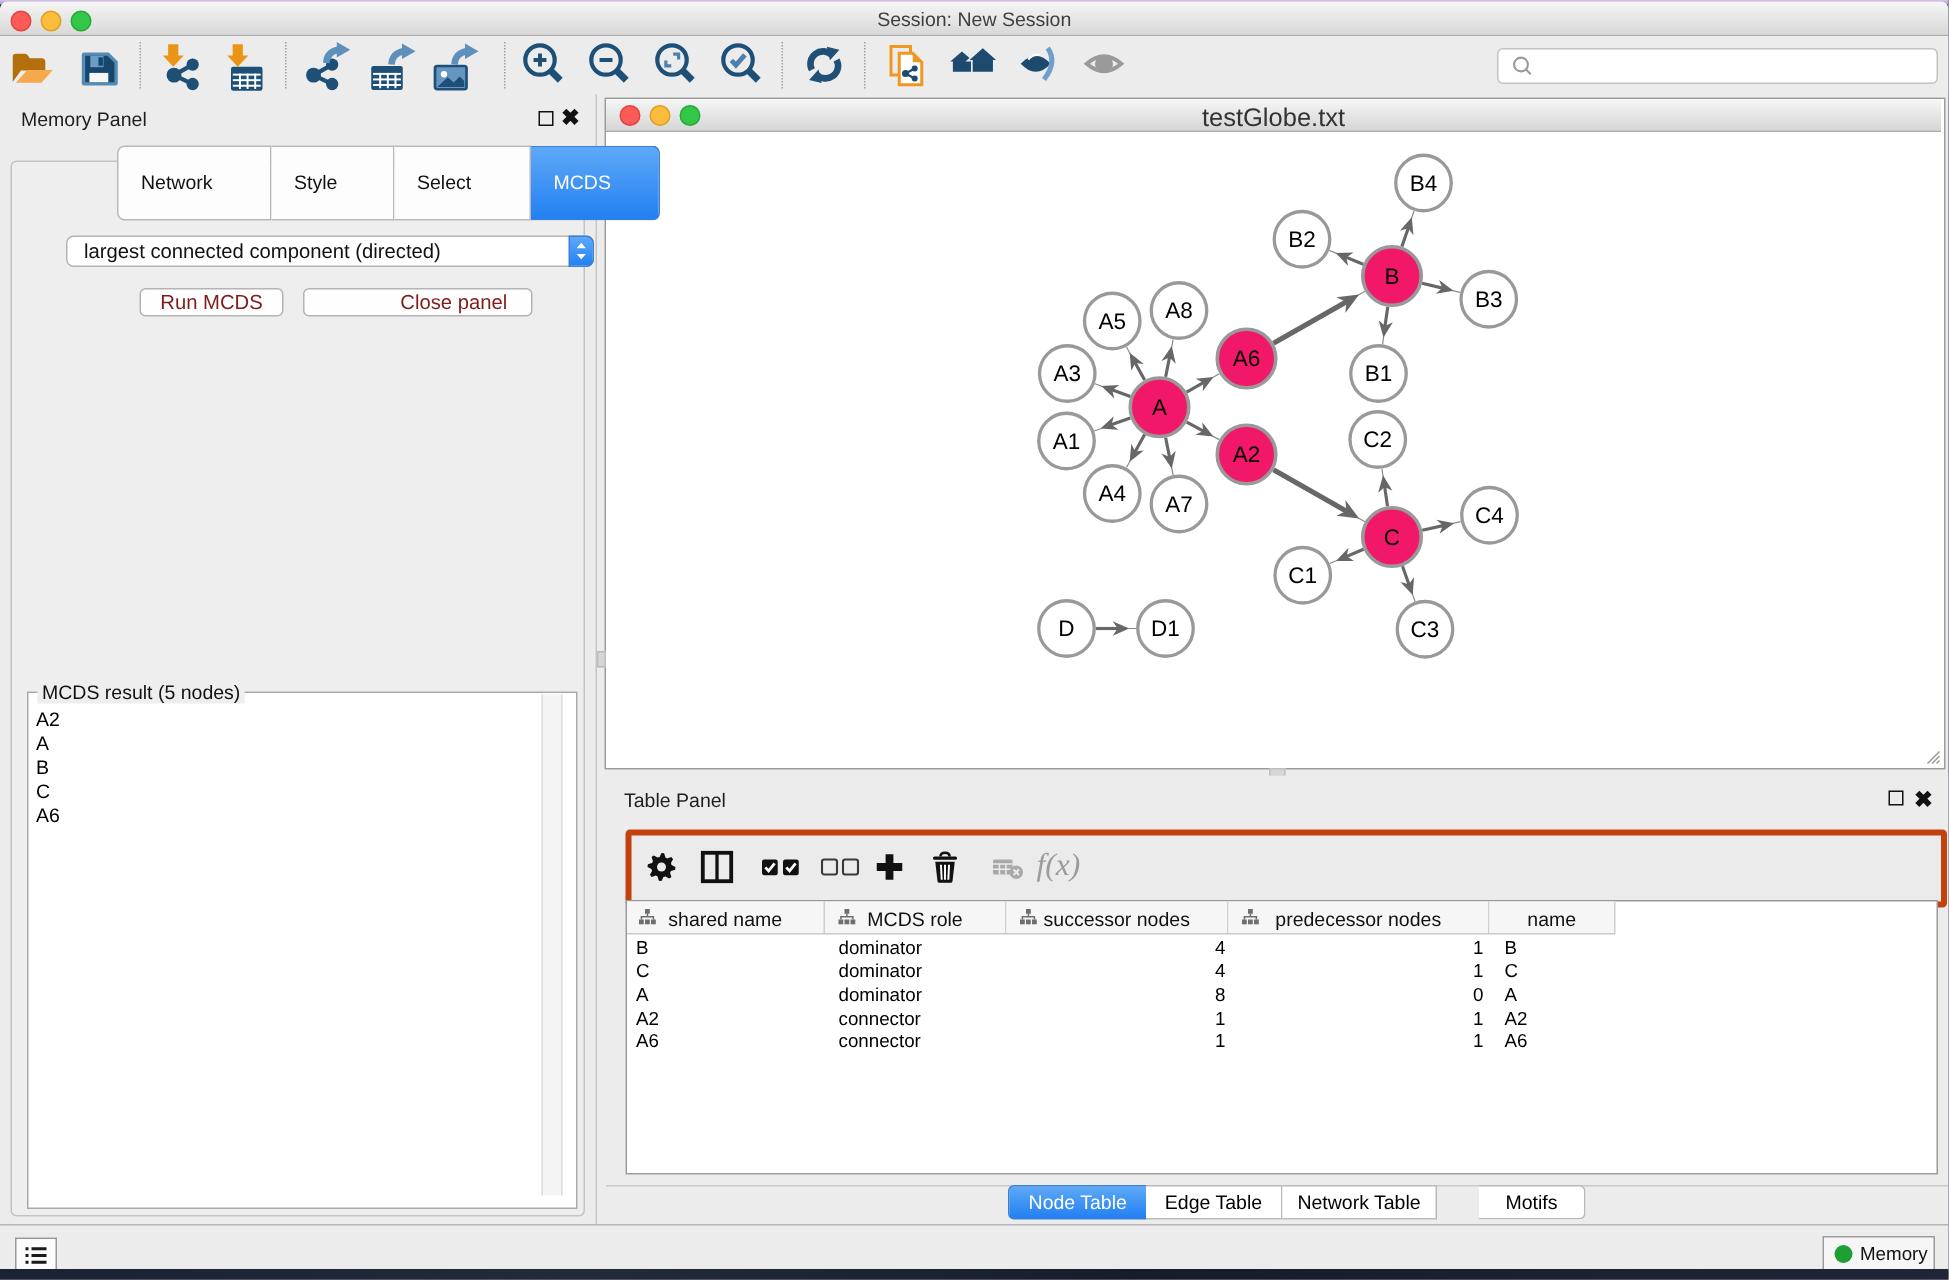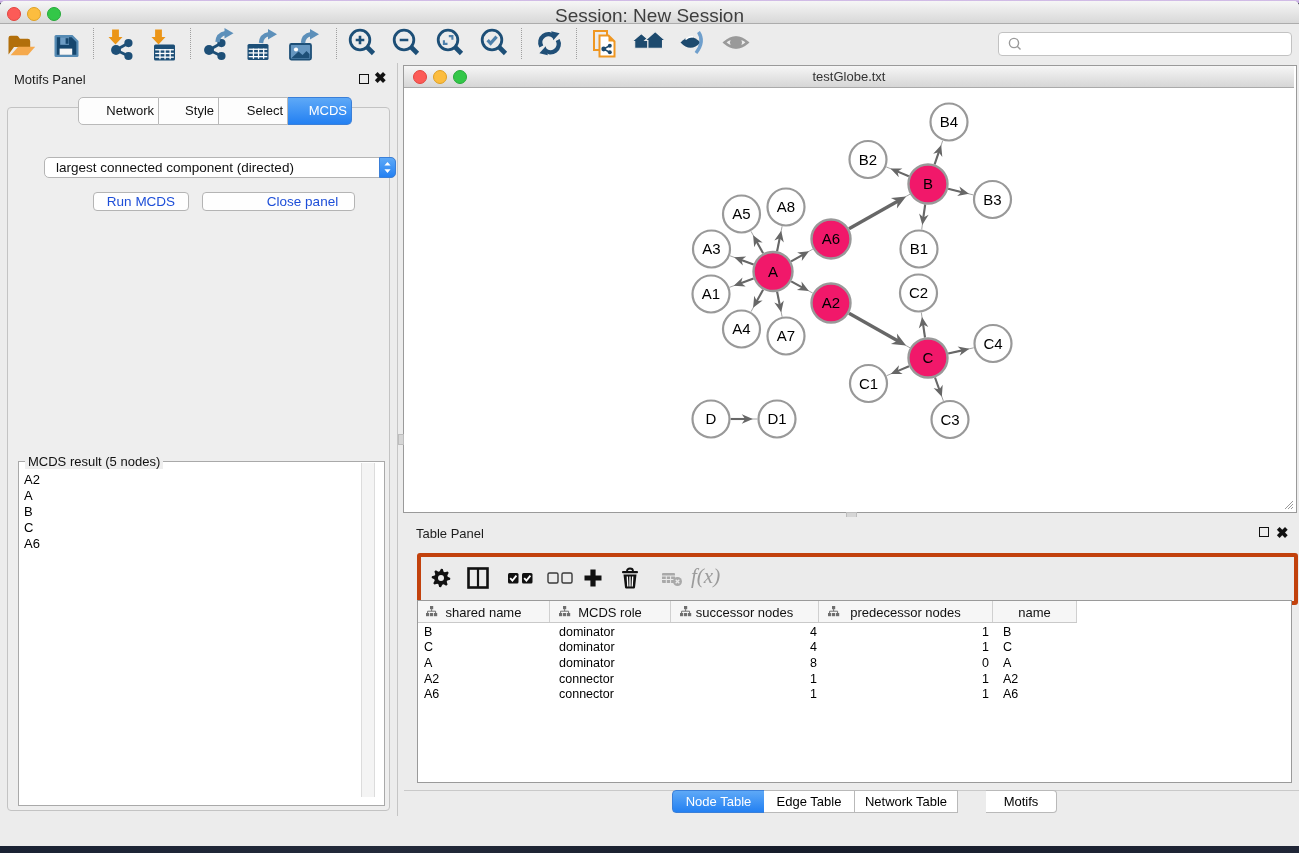--- a/index.html
+++ b/index.html
@@ -5,53 +5,53 @@
   html,body{margin:0;padding:0;}
   body{width:1299px;height:853px;overflow:hidden;position:relative;
        font-family:"Liberation Sans",sans-serif;background:#141a26;}
   .abs{position:absolute;}
   #wall-top{left:0;top:0;width:1299px;height:3px;background:linear-gradient(#d7c3ea,#b093d2);}
   #wall-bottom{left:0;top:846px;width:1299px;height:8px;background:linear-gradient(90deg,#1a2233,#232a3a 30%,#161c2a 60%,#202637);}
   #appwin{left:0;top:1px;width:1299px;height:846px;background:#ececec;border-radius:5px 5px 0 0;overflow:hidden;}
   
   #titlebar{left:0;top:0;width:1299px;height:22px;background:linear-gradient(#f6f6f6,#d8d8d8);border-bottom:1px solid #acacac;border-radius:5px 5px 0 0;}
   .tl{width:12px;height:12px;border-radius:50%;position:absolute;top:6px;}
-  #titletext{width:100%;top:4px;text-align:center;font-size:19px;color:#3e3e3e;}
+  #titletext{width:100%;top:4px;text-align:center;font-size:13px;color:#3e3e3e;}
   
   #toolbar{left:0;top:23px;width:1299px;height:39px;background:#ececec;}
   .tsep{position:absolute;top:4px;height:31px;width:0;border-left:1px dotted #9f9f9f;}
   .ticon{position:absolute;top:3px;}
   #searchbox{left:998px;top:8px;width:292px;height:22px;background:#fff;border:1px solid #c2c2c2;border-radius:4px;}
   
   #cpanel{left:0;top:62px;width:397px;height:753px;background:#ececec;border-right:1px solid #c5c5c5;}
   #cp-title{left:14px;top:9px;font-size:13px;color:#1e1e1e;}
   .wicon{position:absolute;font-size:12px;color:#111;}
   .tabrow{position:absolute;display:flex;z-index:5;}
-  .tab{height:18px;line-height:18px;background:#fdfdfd;border:1px solid #b9b9b9;border-left:none;font-size:13px;color:#111;text-align:right;padding:4px;}
+  .tab{height:18px;line-height:18px;background:#fdfdfd;border:1px solid #b9b9b9;border-left:none;font-size:13px;color:#111;text-align:left;padding:15px;}
   .tab.first{border-left:1px solid #b9b9b9;border-radius:5px 0 0 5px;}
   .tab.last{border-radius:0 5px 5px 0;}
   .tab.sel{background:linear-gradient(#5ea9f7,#2380f2);color:#fff;border-color:#3a7fd8;}
   #cp-inner{left:7px;top:44px;width:381px;height:702px;background:#eeeeee;border:1px solid #c3c3c3;border-radius:4px;}
   #optlabel{left:0;top:30px;width:100%;text-align:center;font-size:13px;color:#141414;}
   #dropdown{left:36px;top:49px;width:306px;height:19px;background:#fff;border:1px solid #b4b4b4;border-radius:5px;padding-left:44px;}
   #dropdown span{position:absolute;left:11px;top:2px;font-size:13.5px;color:#111;}
   #ddbtn{right:-1px;top:-1px;width:15px;height:19px;background:linear-gradient(#5ea9f7,#2380f2);border-radius:0 5px 5px 0;border:1px solid #3a7fd8;}
-  .btn{position:absolute;height:17px;background:#fefefe;border:1px solid #b4b4b4;border-radius:4px;font-size:13.5px;color:#1d4ed8;text-align:center;line-height:17px;}
+  .btn{position:absolute;height:17px;background:#fefefe;border:1px solid #b4b4b4;border-radius:4px;font-size:13.5px;color:#7f1d1d;text-align:center;line-height:17px;}
   #groupbox{left:10px;top:353px;width:365px;height:343px;border:1px solid #a9a9a9;background:#fff;}
   #grouptitle{left:6px;top:-8px;background:#eeeeee;padding:0 3px;font-size:13px;color:#111;}
   #mcdslist{left:1px;top:1px;width:340px;height:330px;font-size:13px;color:#000;line-height:16px;padding:9px 0 0 4px;}
   #listscroll{right:9px;top:1px;width:12px;height:334px;background:#f4f4f4;border-left:1px solid #dcdcdc;border-right:1px solid #dcdcdc;}
   
   #statusbar{left:0;top:815px;width:1299px;height:31px;background:#ececec;border-top:1px solid #b5b5b5;}
   #listbtn{left:10px;top:8px;width:26px;height:22px;background:#fbfbfb;border:1px solid #989898;}
   #membtn{left:1215px;top:7px;width:73px;height:22px;background:#f6f6f6;border:1px solid #9b9b9b;font-size:12.5px;color:#111;}
   
   #netwin{left:403px;top:64px;width:892px;height:446px;background:#fff;border:1px solid #9a9a9a;}
   #nw-title{left:0;top:0;width:890px;height:21px;background:linear-gradient(#f6f6f6,#d6d6d6);border-bottom:1px solid #aaa;}
-  #nw-titletext{width:100%;top:4px;text-align:center;font-size:13px;color:#333;}
+  #nw-titletext{width:100%;top:4px;text-align:center;font-size:17px;color:#333;}
   
   #tpanel{left:404px;top:516px;width:895px;height:299px;background:#ececec;}
   #tp-title{left:12px;top:9px;font-size:13px;color:#1e1e1e;}
   #tp-toolbar{left:13px;top:36px;width:873px;height:44px;background:#ebebeb;border:4px solid #c2410c;border-radius:3px;text-align:right;}
   #ttable{left:13px;top:83px;width:873px;height:181px;background:#fff;border:1px solid #9a9a9a;}
   .thead{position:absolute;top:0;height:21px;background:#f6f6f6;border-right:1px solid #d0d0d0;}
   .thead .lbl{position:absolute;top:4px;width:100%;text-align:center;font-size:13px;color:#111;}
   .trow{position:absolute;font-size:12.5px;color:#000;height:16px;line-height:16px;}
   #tabline{left:0;top:273px;width:895px;height:1px;background:#c9c9c9;}
   .btab{position:absolute;top:273px;height:21px;line-height:21px;background:#fff;border:1px solid #b9b9b9;border-left:none;font-size:13px;color:#000000;text-align:center;}
@@ -186,21 +186,21 @@
     <div class="tsep" style="left:521px"></div>
     <div class="tsep" style="left:576px"></div>
     <div id="searchbox" class="abs">
         <svg width="20" height="20" style="position:absolute;left:6px;top:1px" viewBox="0 0 20 20">
           <circle cx="9" cy="9" r="4.6" fill="none" stroke="#9a9a9a" stroke-width="1.4"></circle>
           <line x1="12.2" y1="12.2" x2="15.5" y2="15.5" stroke="#9a9a9a" stroke-width="1.4"></line>
         </svg>
       </div>
   </div>
   <div id="cpanel" class="abs">
-    <div id="cp-title" class="abs">Motifs Panel</div>
+    <div id="cp-title" class="abs">Memory Panel</div>
     <div class="wicon" style="left:359px;top:11px;width:8px;height:8px;border:1.5px solid #111;"></div>
     <div class="wicon" style="left:374px;top:6px;font-size:15px;font-weight:bold;">✖</div>
     <div class="tabrow" style="left:78px;top:34px;">
       <div class="tab first" style="width:71px;">Network</div>
       <div class="tab" style="width:51px;">Style</div>
       <div class="tab" style="width:60px;">Select</div>
       <div class="tab sel last" style="width:55px;">MCDS</div>
     </div>
     <div id="cp-inner" class="abs">
       <div id="dropdown" class="abs">
@@ -469,14 +469,34 @@
       <div class="trow" style="left:253px;top:85.3px;width:146px;text-align:right;">1</div>
       <div class="trow" style="left:401px;top:85.3px;width:170px;text-align:right;">1</div>
       <div class="trow" style="left:585px;top:85.3px;">A6</div>
     </div>
     <div id="tabline" class="abs"></div>
     <div class="btab" style="left:268px;width:91px;background:linear-gradient(#5ea9f7,#2380f2);color:#fff;border-color:#3a7fd8;border-radius:4px 0 0 4px;border-left:1px solid #3a7fd8;">Node Table</div>
     <div class="btab" style="left:360px;width:90px;">Edge Table</div>
     <div class="btab" style="left:451px;width:102px;">Network Table</div>
     <div class="btab" style="left:582px;width:70px;border-radius:0 4px 4px 0;">Motifs</div>
   </div>
+  <div id="statusbar" class="abs">
+    <div id="listbtn" class="abs">
+        <svg width="26" height="22" viewBox="0 0 26 22">
+          <g fill="#1a1a1a">
+            <rect x="6" y="5.5" width="2" height="2"></rect>
+            <rect x="10" y="5.5" width="10" height="2"></rect>
+            <rect x="6" y="10" width="2" height="2"></rect>
+            <rect x="10" y="10" width="10" height="2"></rect>
+            <rect x="6" y="14.5" width="2" height="2"></rect>
+            <rect x="10" y="14.5" width="10" height="2"></rect>
+          </g>
+        </svg>
+      </div>
+    <div id="membtn" class="abs">
+        <svg width="73" height="22" viewBox="0 0 73 22">
+          <circle cx="13" cy="11" r="6" fill="#1e9e33"></circle>
+          <text x="24" y="15" font-size="12.5" fill="#111">Memory</text>
+        </svg>
+      </div>
+  </div>
 </div>
 <div id="wall-bottom" class="abs"></div>
 
 </body></html>

